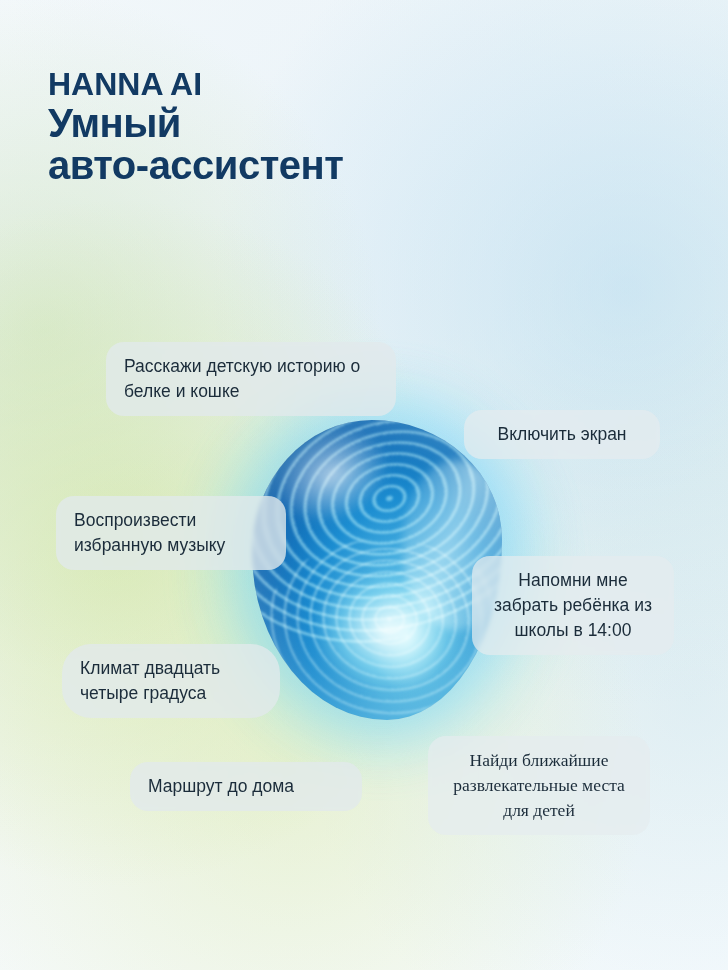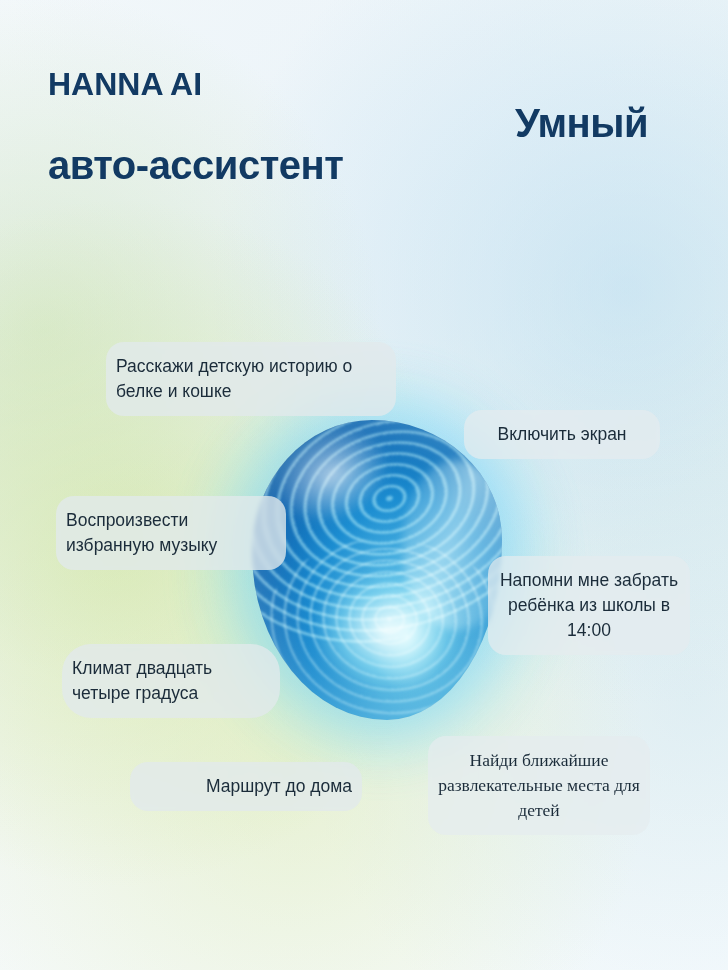--- a/index.html
+++ b/index.html
@@ -41,21 +41,20 @@
     font-weight: bold;
     letter-spacing: -0.5px;
     line-height: 1.06;
   }
   #title-brand {
     font-size: 32px;
     letter-spacing: 0px;
   }
   #title-sub1 {
     font-size: 40px;
-    text-align: right;
   }
   #title-sub2 {
     font-size: 40px;
   }
 
   
   #orb-wrap {
     position: absolute;
     left: 252px;
     top: 420px;
@@ -131,35 +130,35 @@
   }
 
   
   .bubble {
     position: absolute;
     background: rgba(226,233,236,0.78);
     border-radius: 18px;
     color: #1b2c3a;
     font-size: 17.5px;
     line-height: 1.42;
-    padding: 12px 10px;
+    padding: 12px 18px;
     box-sizing: border-box;
     backdrop-filter: blur(2px);
   }
   .bubble.light {
     background: rgba(229,236,238,0.72);
     text-align: center;
   }
 
   #bubble-story   { left: 106px; top: 342px;  width: 290px; }
   #bubble-screen  { left: 464px; top: 410px;  width: 196px; }
   #bubble-music   { left: 36px;  top: 496px;  width: 230px; margin-left: 20px; }
-  #bubble-remind  { left: 488px; top: 556px;  width: 202px; }
+  #bubble-remind  { left: 472px; top: 556px;  width: 202px; }
   #bubble-climate { left: 62px;  top: 644px;  width: 218px; border-radius: 29px; }
-  #bubble-route   { left: 130px; top: 762px;  width: 232px; text-align: right; }
+  #bubble-route   { left: 130px; top: 762px;  width: 232px; text-align: left; }
   #bubble-places  { left: 428px; top: 736px;  width: 222px; font-family: Liberation Serif, serif; }
 </style>
 </head>
 <body>
 
 <div id="poster">
 
   <div id="title-block">
     <div class="title-line" id="title-brand">HANNA AI</div>
     <div class="title-line" id="title-sub1">Умный</div>

